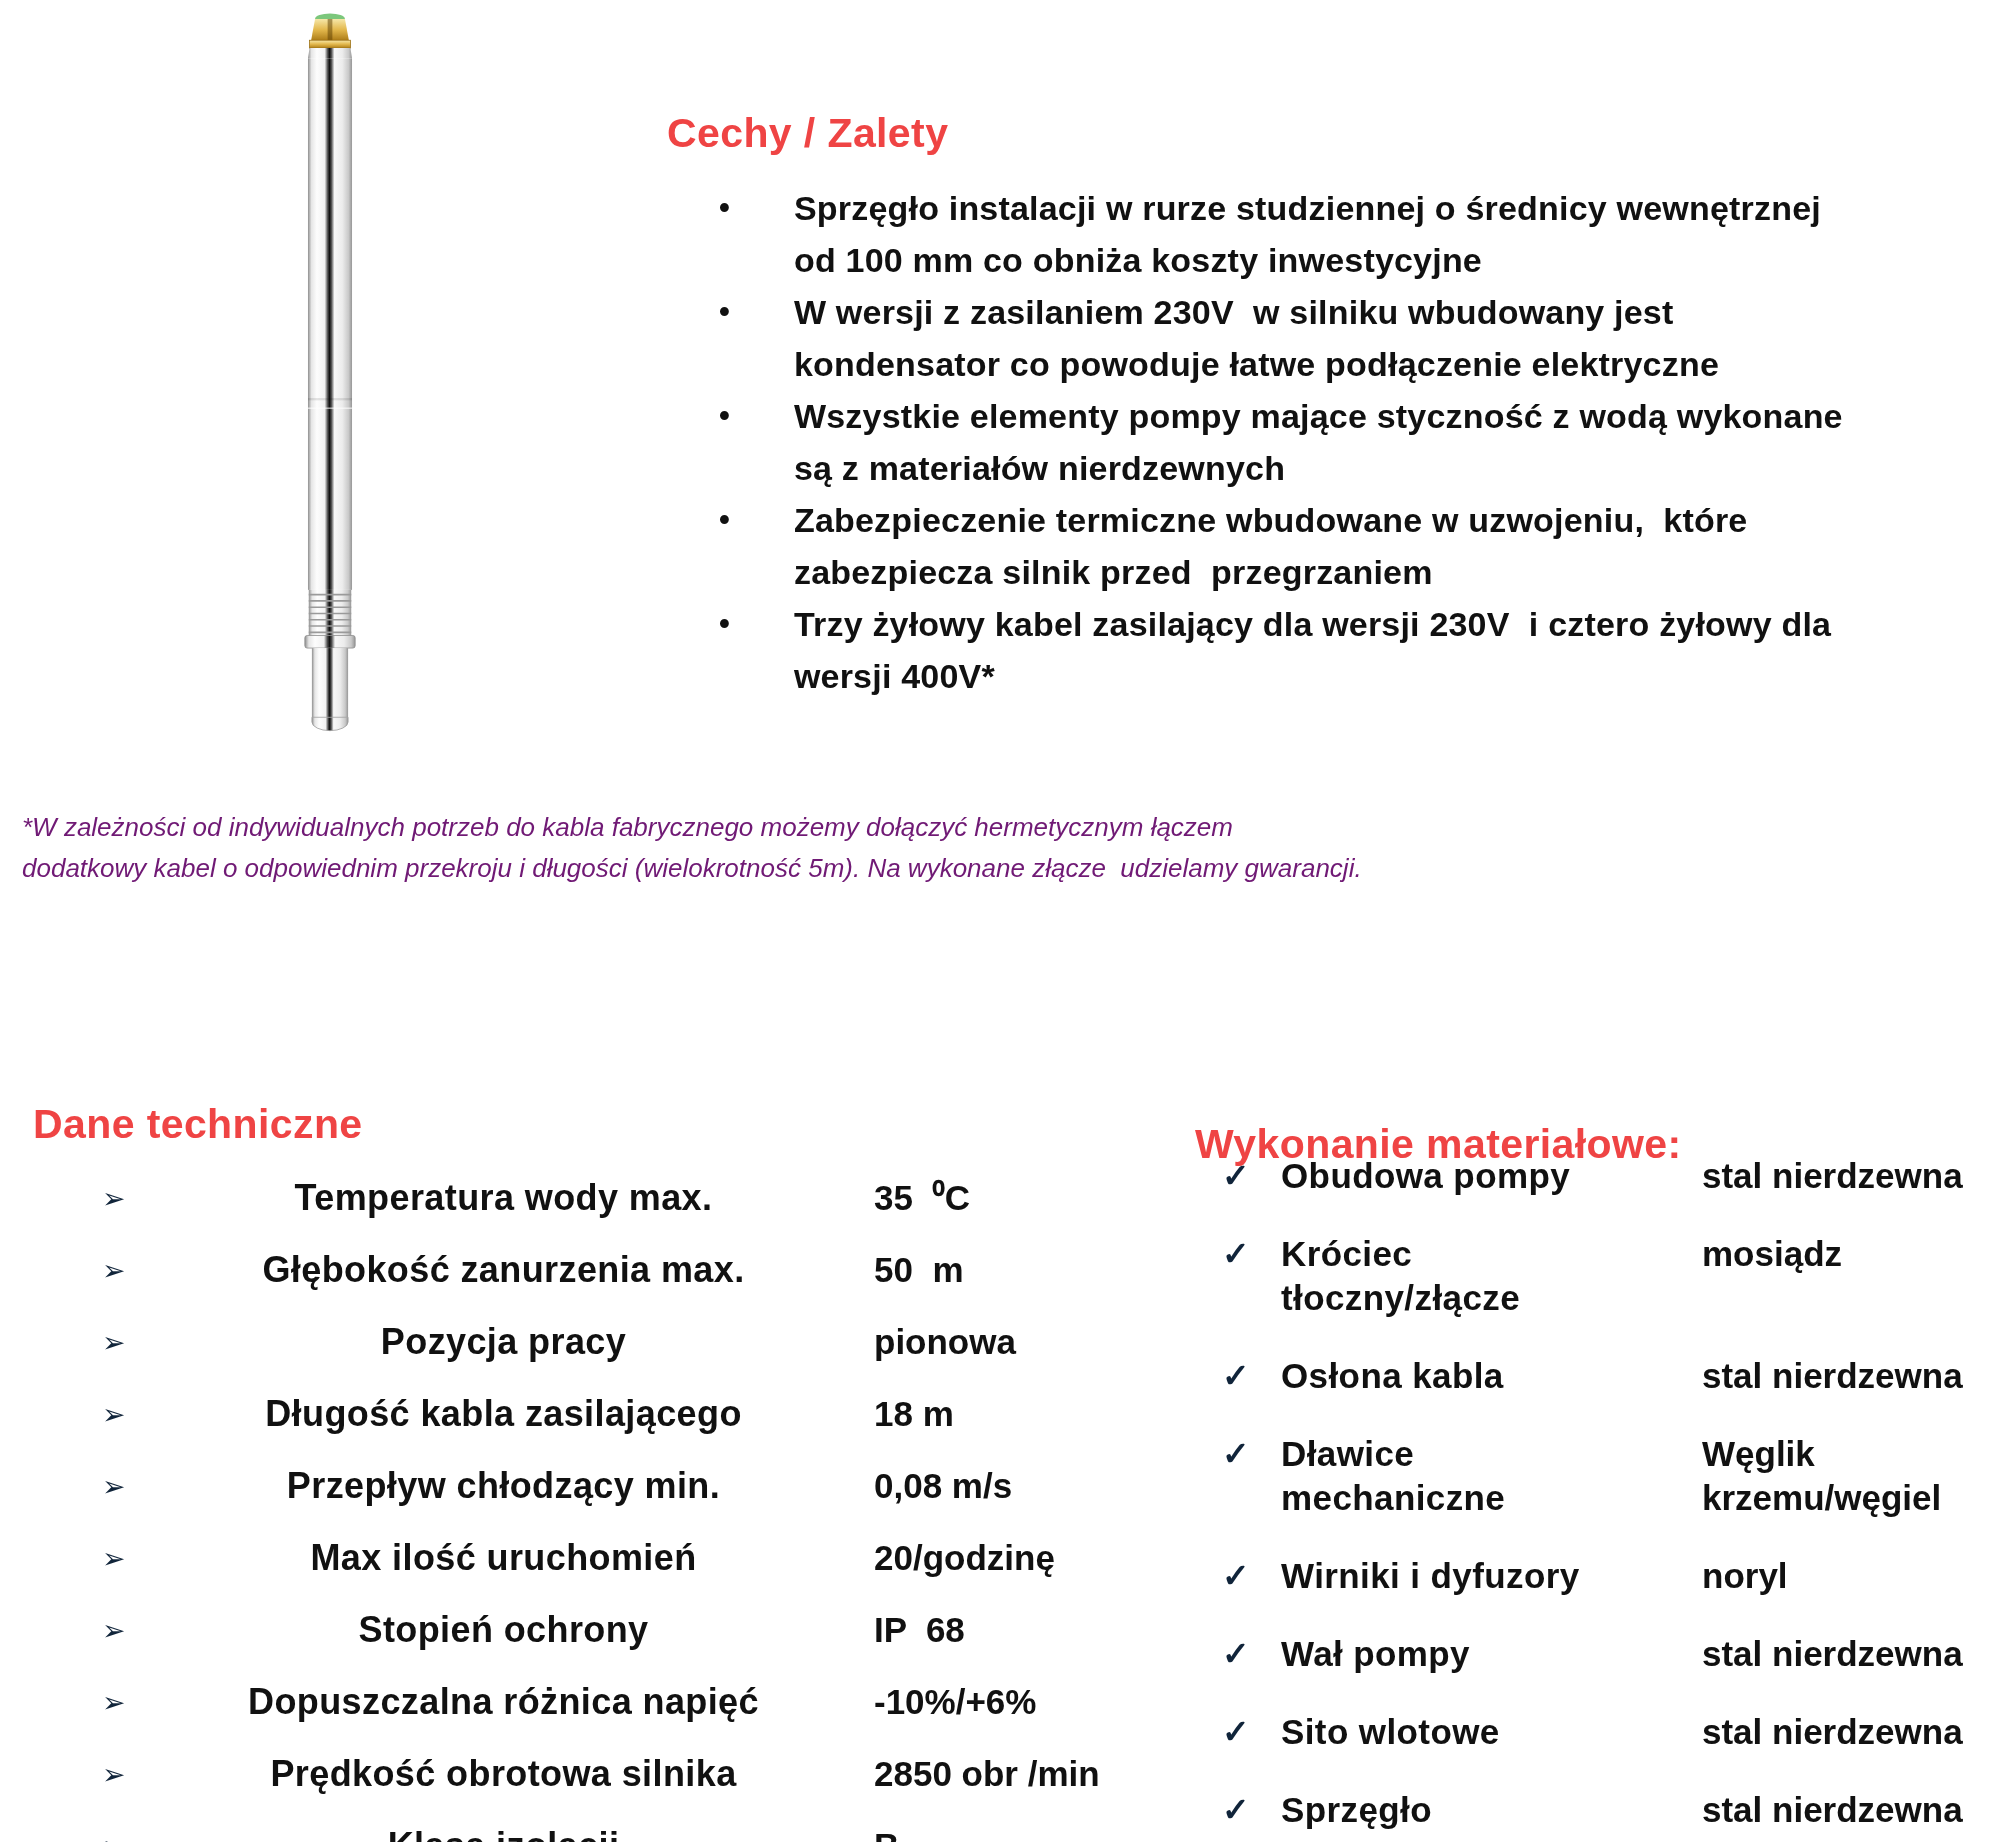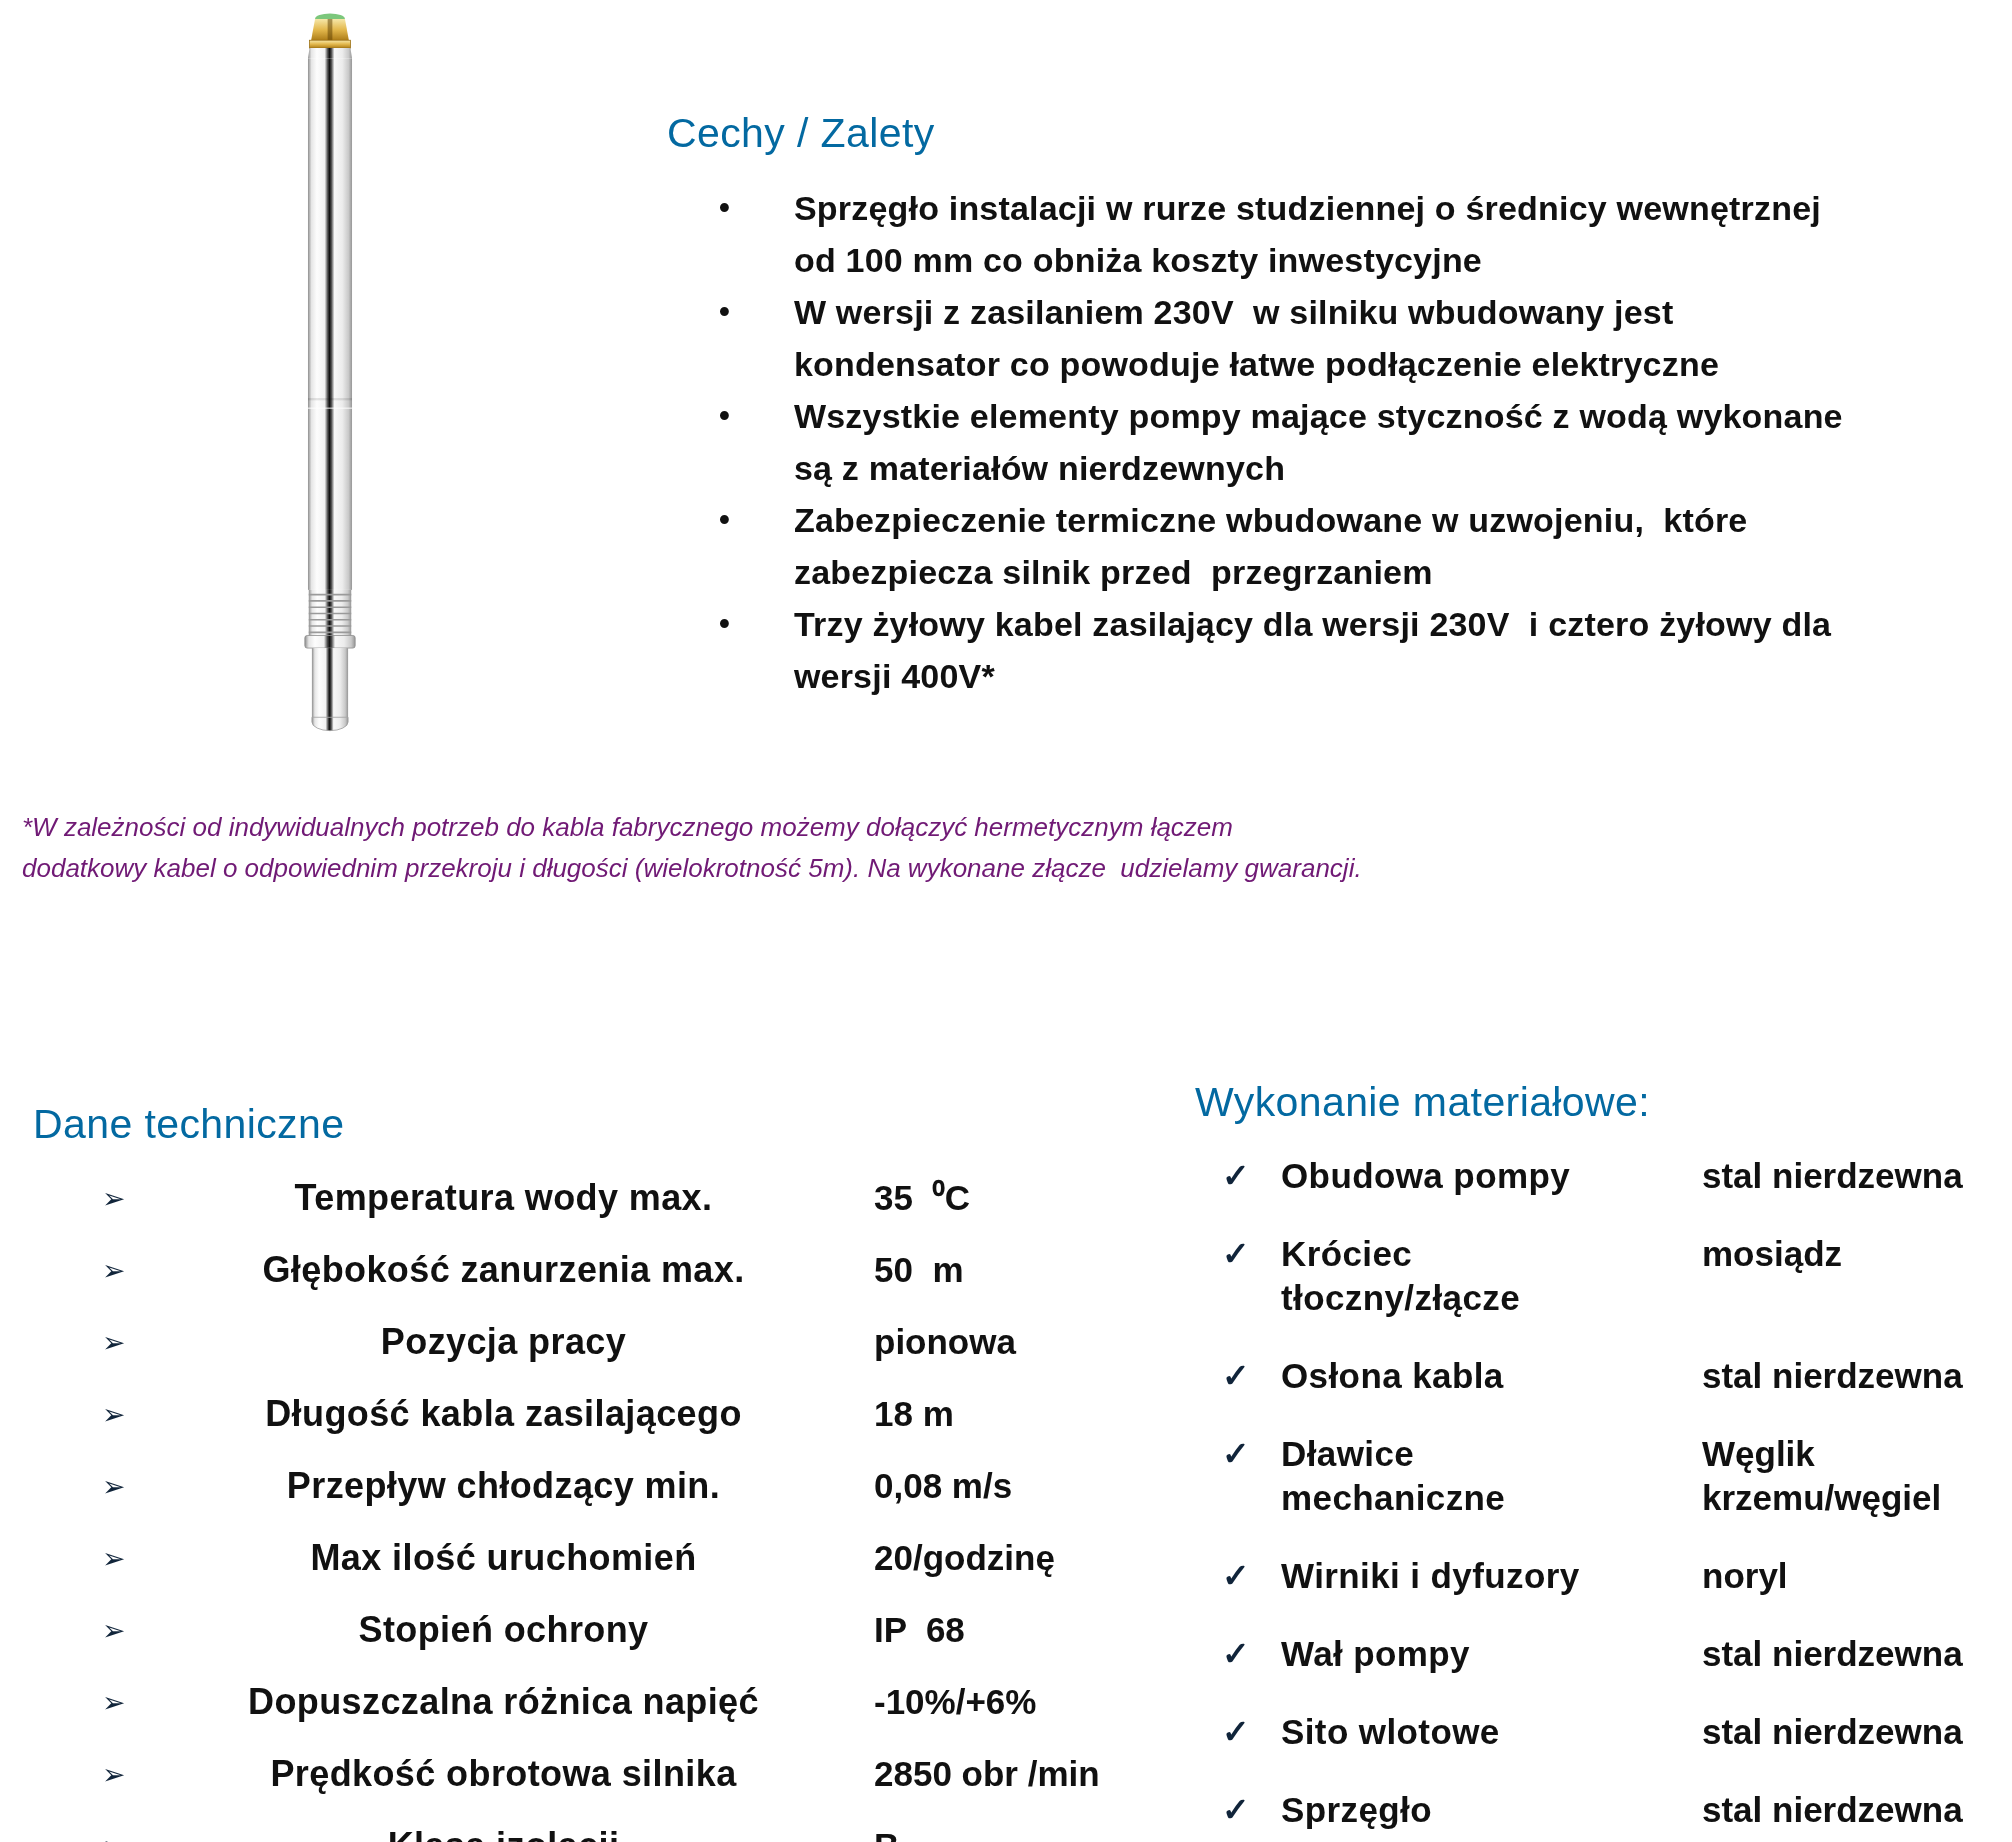--- a/index.html
+++ b/index.html
@@ -1,22 +1,22 @@
 <!DOCTYPE html>
 <html style="font-size:12.6px"><head>
 <meta charset="utf-8">
 <style>
   html,body{margin:0;padding:0;background:#ffffff;}
   body{font-family:"Liberation Sans", sans-serif; color:#111;}
   #page{position:relative;width:2013px;height:1843px;background:#ffffff;overflow:hidden;}
 
-  .h-blue{position:absolute;font-weight:normal;font-size:41px;color:#0369a1;letter-spacing:0.4px;white-space:pre;}
+  .h-blue{position:absolute;font-weight:bold;font-size:41px;color:#ef4444;letter-spacing:0.4px;white-space:pre;}
   #features-title{left:667px;top:110px;}
   #tech-title{left:33px;top:1101px;}
-  #materials-title{left:1195px;top:1079px;}
+  #materials-title{left:1195px;top:1121px;}
 
   
   #pump-figure{position:absolute;left:289px;top:7.9px;width:82px;height:725px;margin:0;}
 
   
   #features-list{position:absolute;left:719px;top:182px;width:1289px;list-style:none;margin:0;padding:0;}
   .f-item{display:flex;align-items:flex-start;}
   .f-dot{width:75px;font-size:31px;font-weight:bold;line-height:52px;}
   .f-text{width:1215px;font-size:34px;font-weight:bold;line-height:52px;letter-spacing:0.2px;}
   .f-line{display:block;white-space:pre-wrap;}

